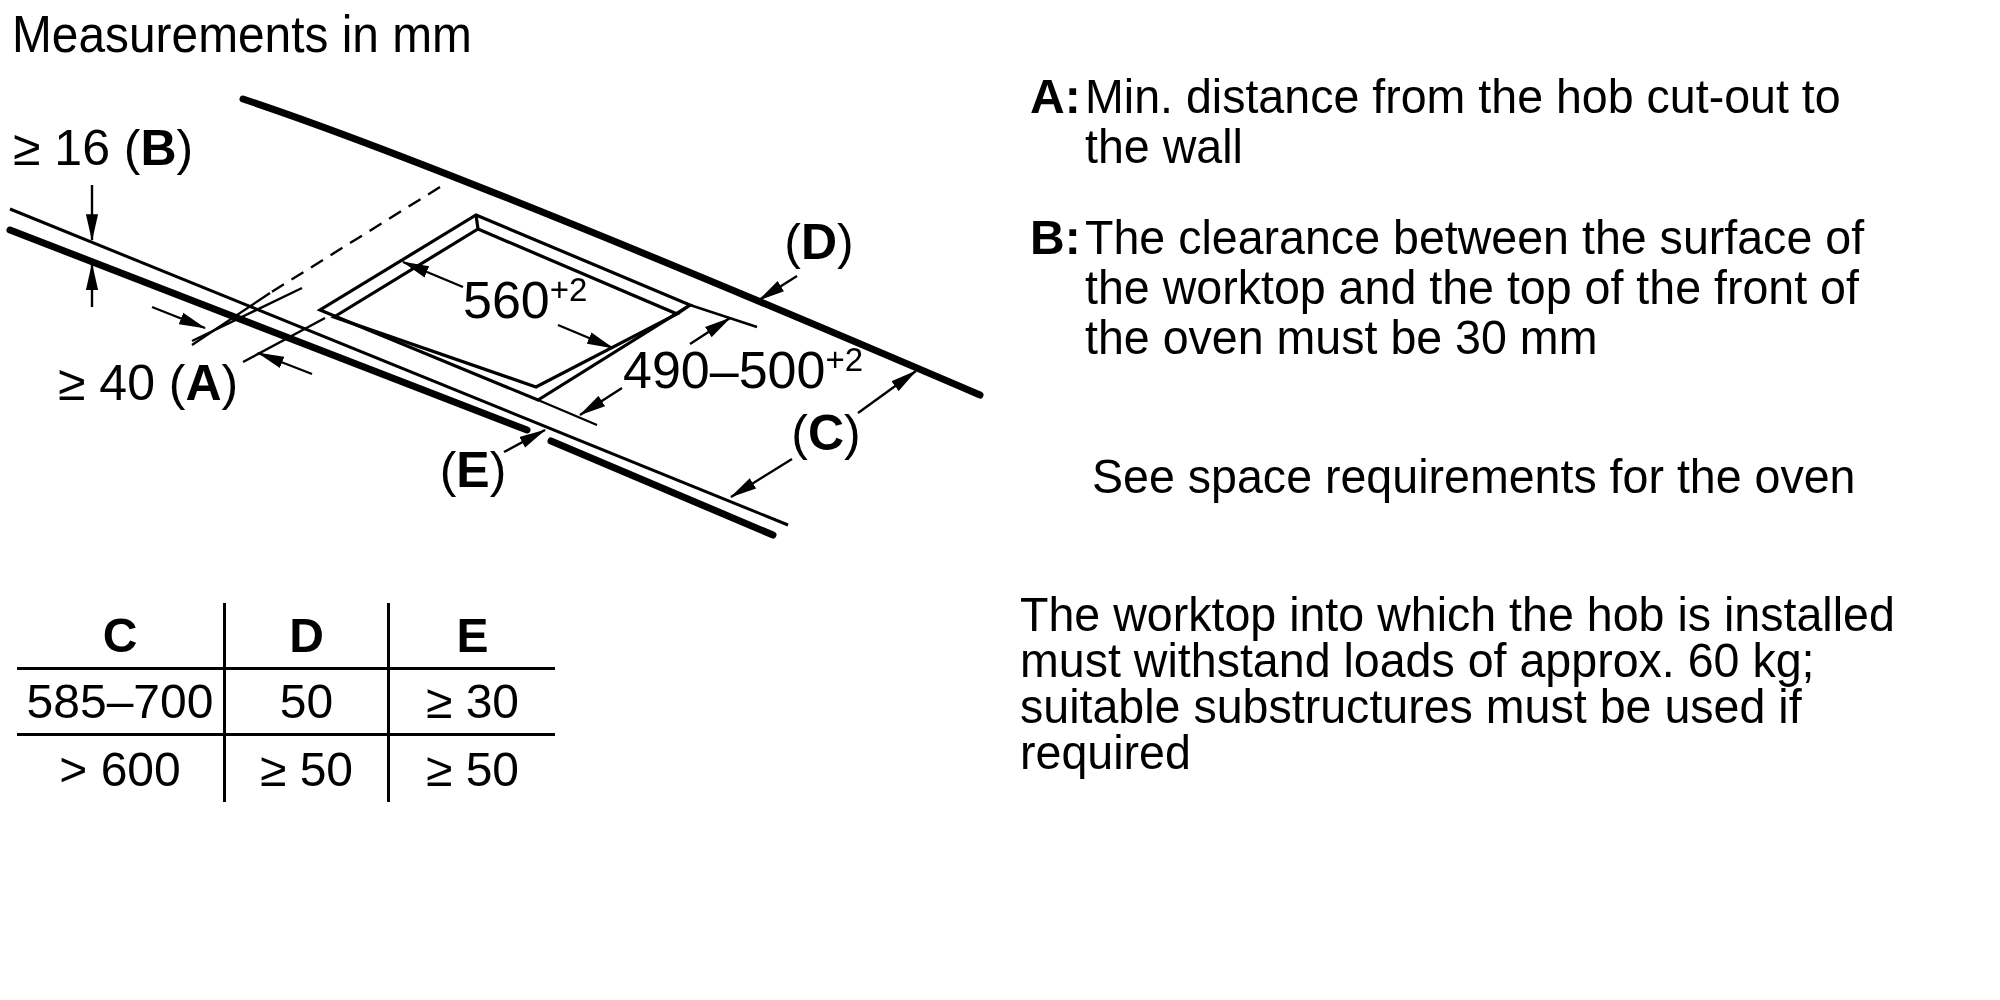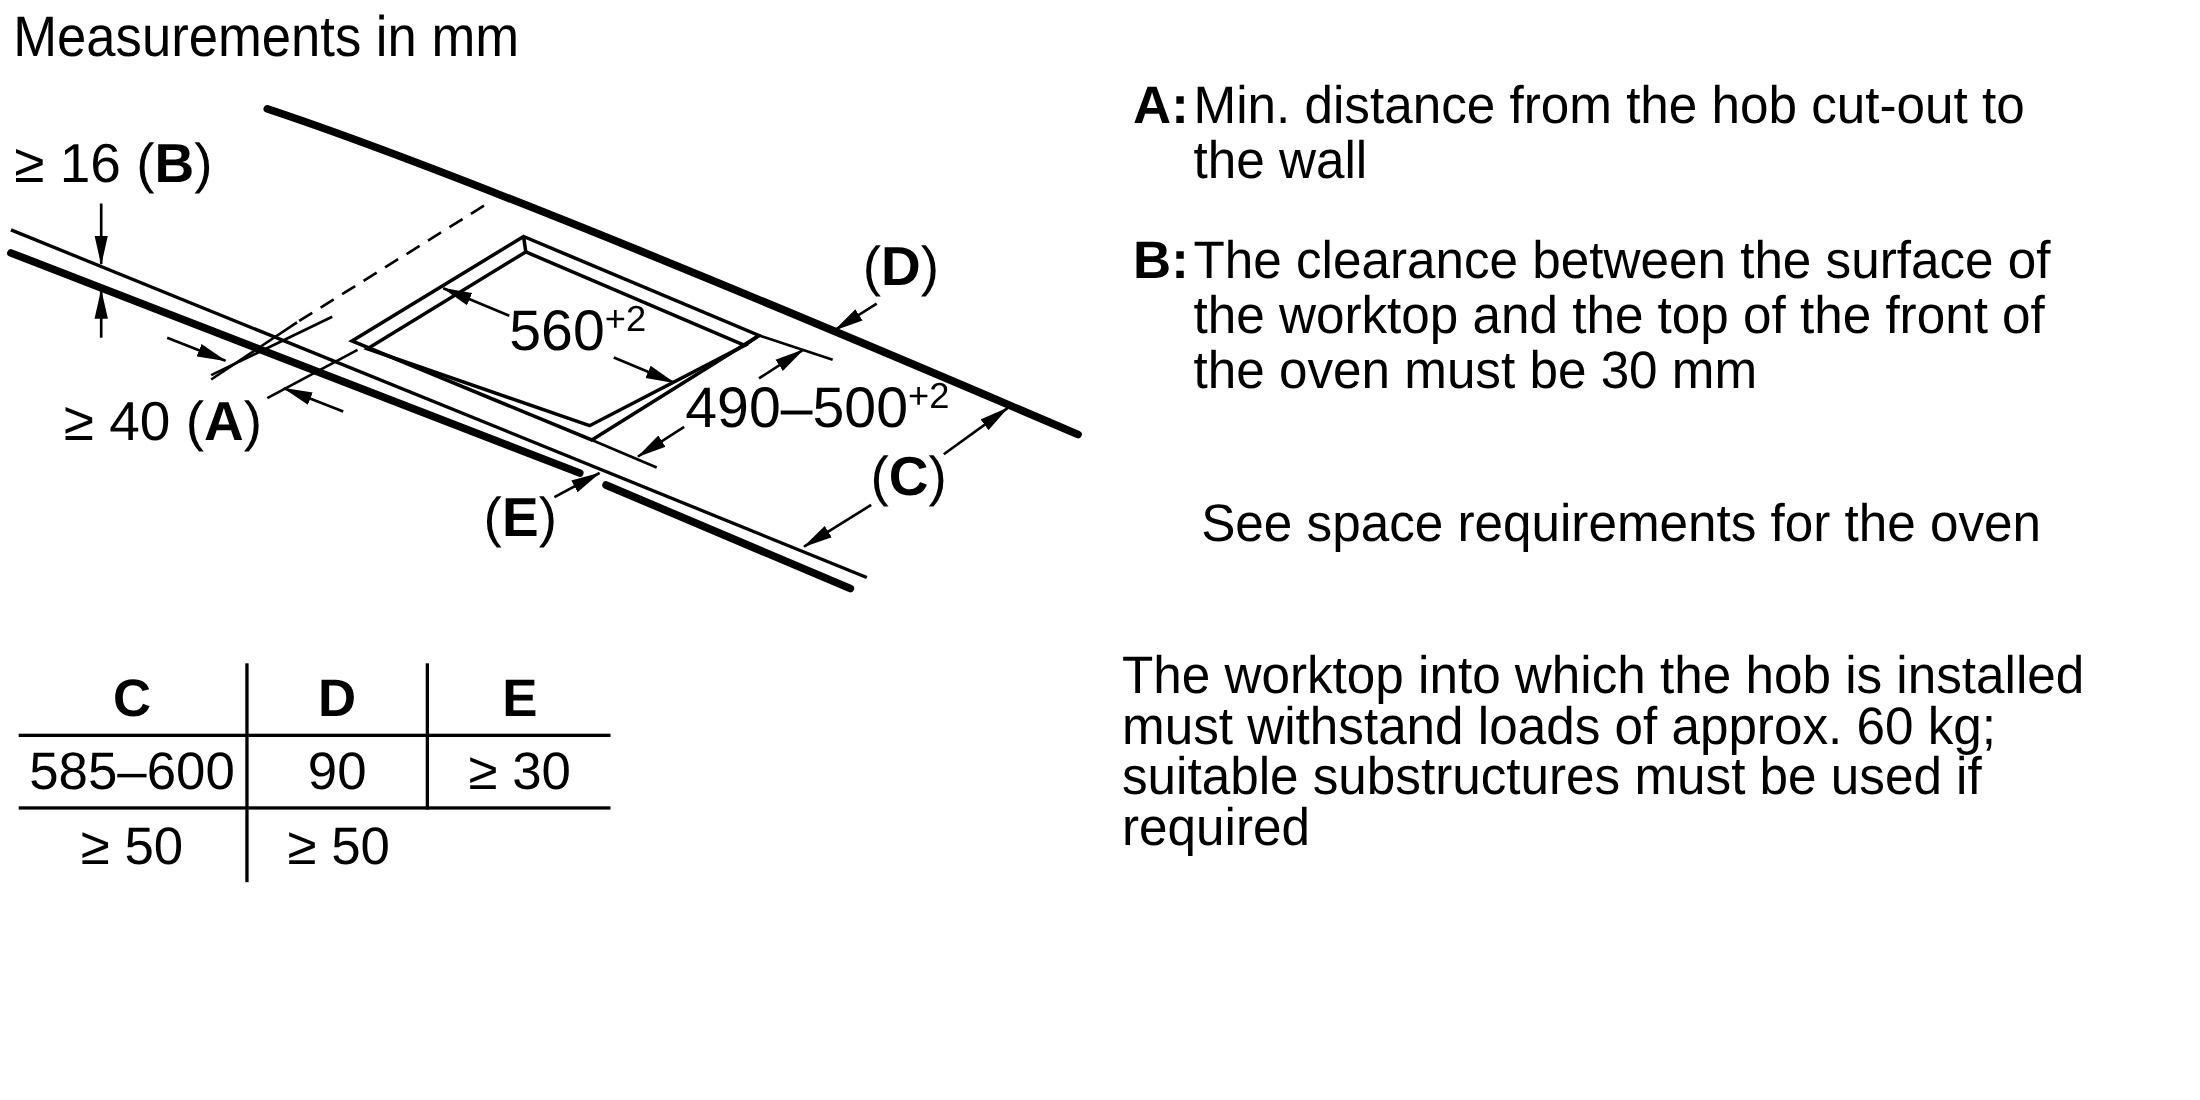--- a/index.html
+++ b/index.html
@@ -90,24 +90,25 @@
     <text x="826" y="450" font-size="50" text-anchor="middle"><tspan>(</tspan><tspan font-weight="bold">C</tspan><tspan>)</tspan></text>
 
     <text x="473" y="487" font-size="50" text-anchor="middle"><tspan>(</tspan><tspan font-weight="bold">E</tspan><tspan>)</tspan></text>
   </svg>
 
   <div class="abs spec-table">
     <div class="cell hd bR bB">C</div>
     <div class="cell hd bR bB">D</div>
     <div class="cell hd bB">E</div>
 
-    <div class="cell bR bB">585–600</div>
-    <div class="cell bR bB">90</div>
+    <div class="cell bR bB">585–700</div>
+    <div class="cell bR bB">50</div>
     <div class="cell bB">≥ 30</div>
 
+    <div class="cell bR">&gt; 600</div>
     <div class="cell bR">≥ 50</div>
     <div class="cell">≥ 50</div>
   </div>
 
   <div class="abs note-label" style="left:1030px;top:72px;">A:</div>
   <div class="abs note-body" style="left:1085px;top:72px;">Min. distance from the hob cut-out to
 the wall</div>
 
   <div class="abs note-label" style="left:1030px;top:213px;">B:</div>
   <div class="abs note-body" style="left:1085px;top:213px;">The clearance between the surface of

